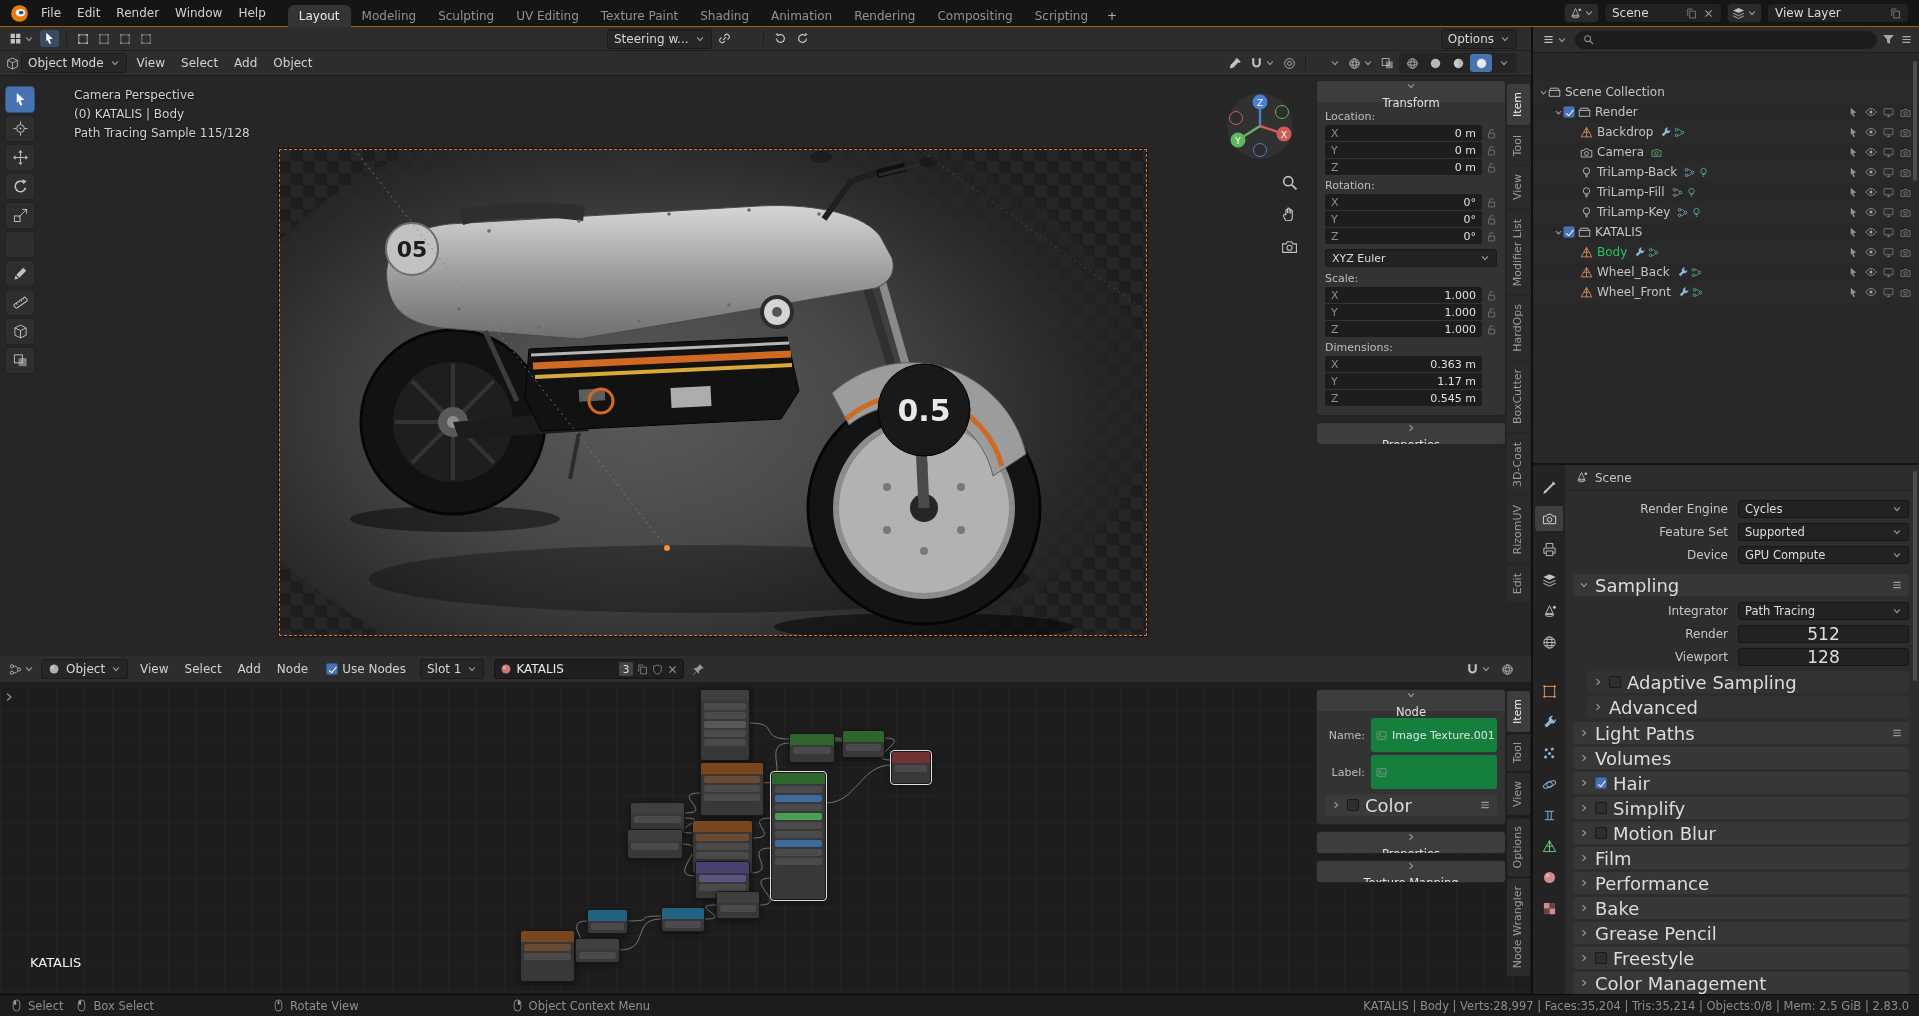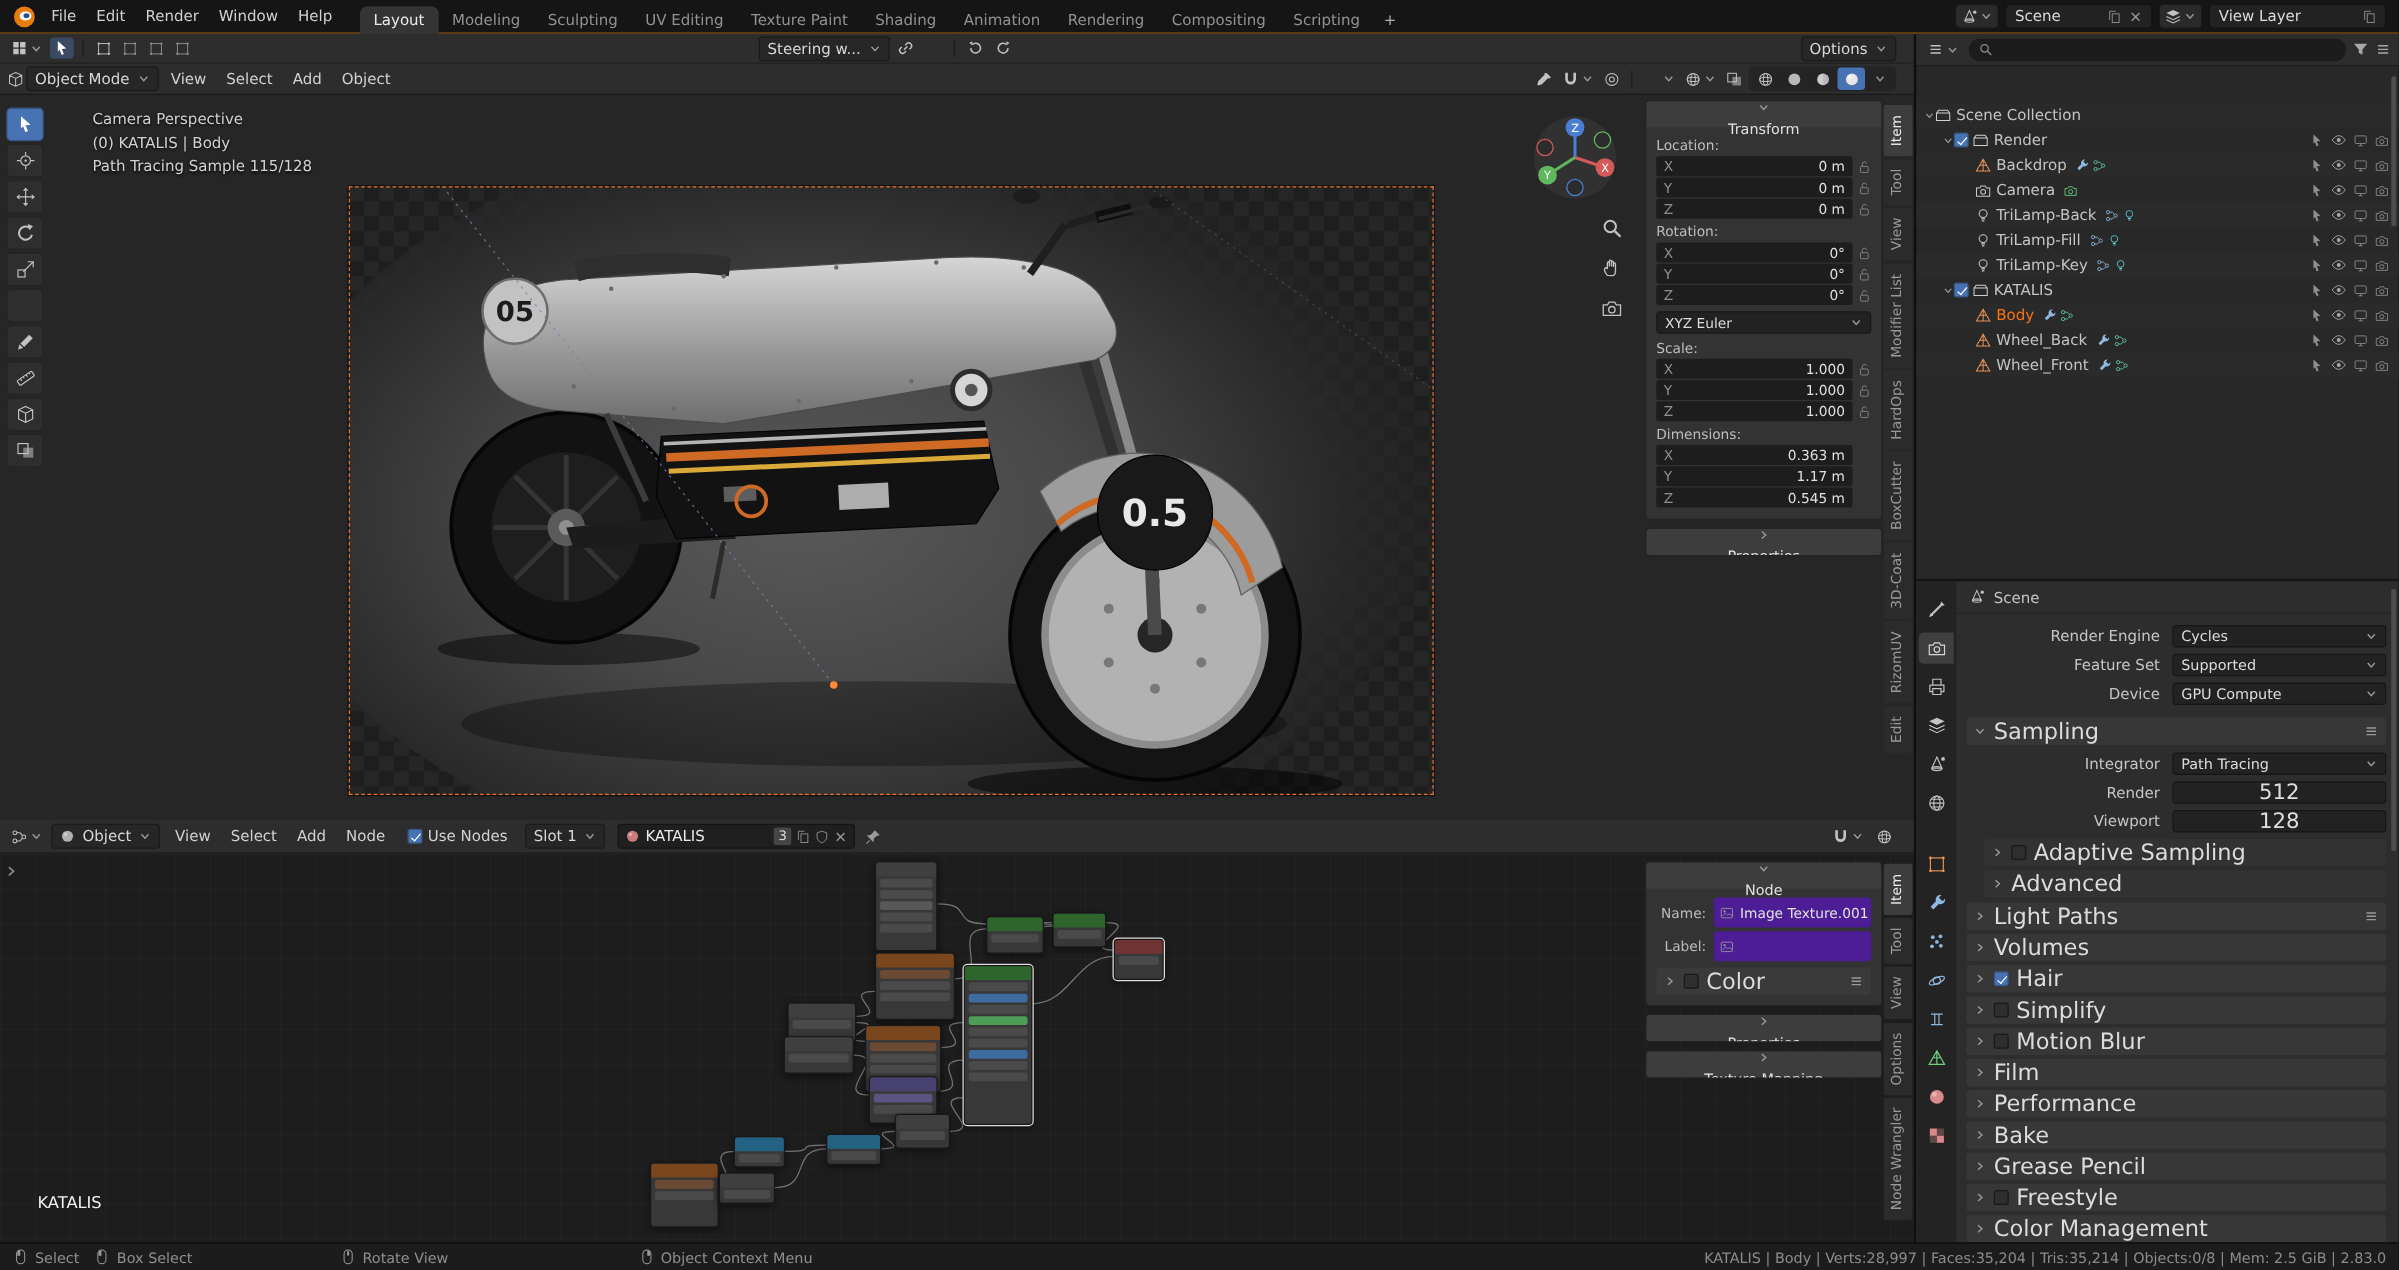--- a/index.html
+++ b/index.html
@@ -70,30 +70,30 @@
 .nh{height:11px;border-radius:2px 2px 0 0;}
 .nr{height:7px;margin:2px 3px;border-radius:2px;}
 .ndlabel{position:absolute;left:30px;top:272px;color:#f2f2f2;font-size:13px;}
 .cb{width:12px;height:12px;border-radius:2px;background:#2e2e2e;border:1px solid #191919;display:inline-block;position:relative;flex:none;}
 .cb.checked{background:#4772b3;border-color:#35547f;}
 .cb.checked::after{content:"";position:absolute;left:3.5px;top:0.5px;width:3px;height:6.5px;border:solid #fff;border-width:0 1.6px 1.6px 0;transform:rotate(40deg);}
 .cnt{background:#454545;border-radius:2px;padding:0 4px;font-size:10.5px;color:#ddd;height:14px;display:flex;align-items:center;flex:none;}
 .matfield{display:flex;align-items:center;gap:4px;background:#1f1f1f;border:1px solid #141414;border-radius:3px;height:20px;padding:0 5px;font-size:12px;color:#eaeaea;}
 .nrow{display:flex;align-items:center;gap:6px;margin:3px 0;}
 .nlab{width:40px;text-align:right;color:#bdbdbd;font-size:11px;flex:none;}
-.fld2{flex:1;height:24px;background:#4c1d95;border-radius:3px;display:flex;align-items:center;gap:5px;padding:0 5px;font-size:11px;color:#e2e2e2;overflow:hidden;white-space:nowrap;}
+.fld2{flex:1;height:34px;background:#15803d;border-radius:3px;display:flex;align-items:center;gap:5px;padding:0 5px;font-size:11px;color:#e2e2e2;overflow:hidden;white-space:nowrap;}
 
 #outliner{left:1533px;top:27px;width:386px;height:438px;background:#282828;border-bottom:2px solid #141414;}
 .olhdr{height:26px;background:#2d2d2d;border-bottom:1px solid #1d1d1d;display:flex;align-items:center;gap:5px;padding:0 6px;}
 .olsearch{flex:1;height:18px;background:#1c1c1c;border-radius:9px;display:flex;align-items:center;gap:5px;padding:0 8px;}
 #ol-rows{padding-top:5px;margin-top:24px;}
 .orow{height:20px;display:flex;align-items:center;font-size:12px;color:#c4c4c4;padding-right:8px;white-space:nowrap;}
 .orow:nth-child(odd){background:#2a2a2a;}
 .orow .nm{margin:0 4px 0 4px;}
-.orow.active .nm{color:#f97316;}
+.orow.active .nm{color:#22c55e;}
 .orow .bdg{margin-left:3px;}
 .rt{margin-left:auto;display:flex;gap:6px;align-items:center;}
 .expad{width:11px;flex:none;display:inline-block;}
 .sb{position:absolute;width:4px;border-radius:2px;background:#4d4d4d;}
 
 #props{left:1533px;top:465px;width:386px;height:529px;background:#2d2d2d;}
 #prop-tabs{position:absolute;left:0;top:0;width:32px;height:100%;background:#232323;padding-top:10px;display:flex;flex-direction:column;align-items:center;gap:6px;}
 .ptab{width:28px;height:25px;border-radius:4px 0 0 4px;display:flex;align-items:center;justify-content:center;}
 .ptab.active{background:#3f3f3f;}
 .ptspace{height:12px;}

